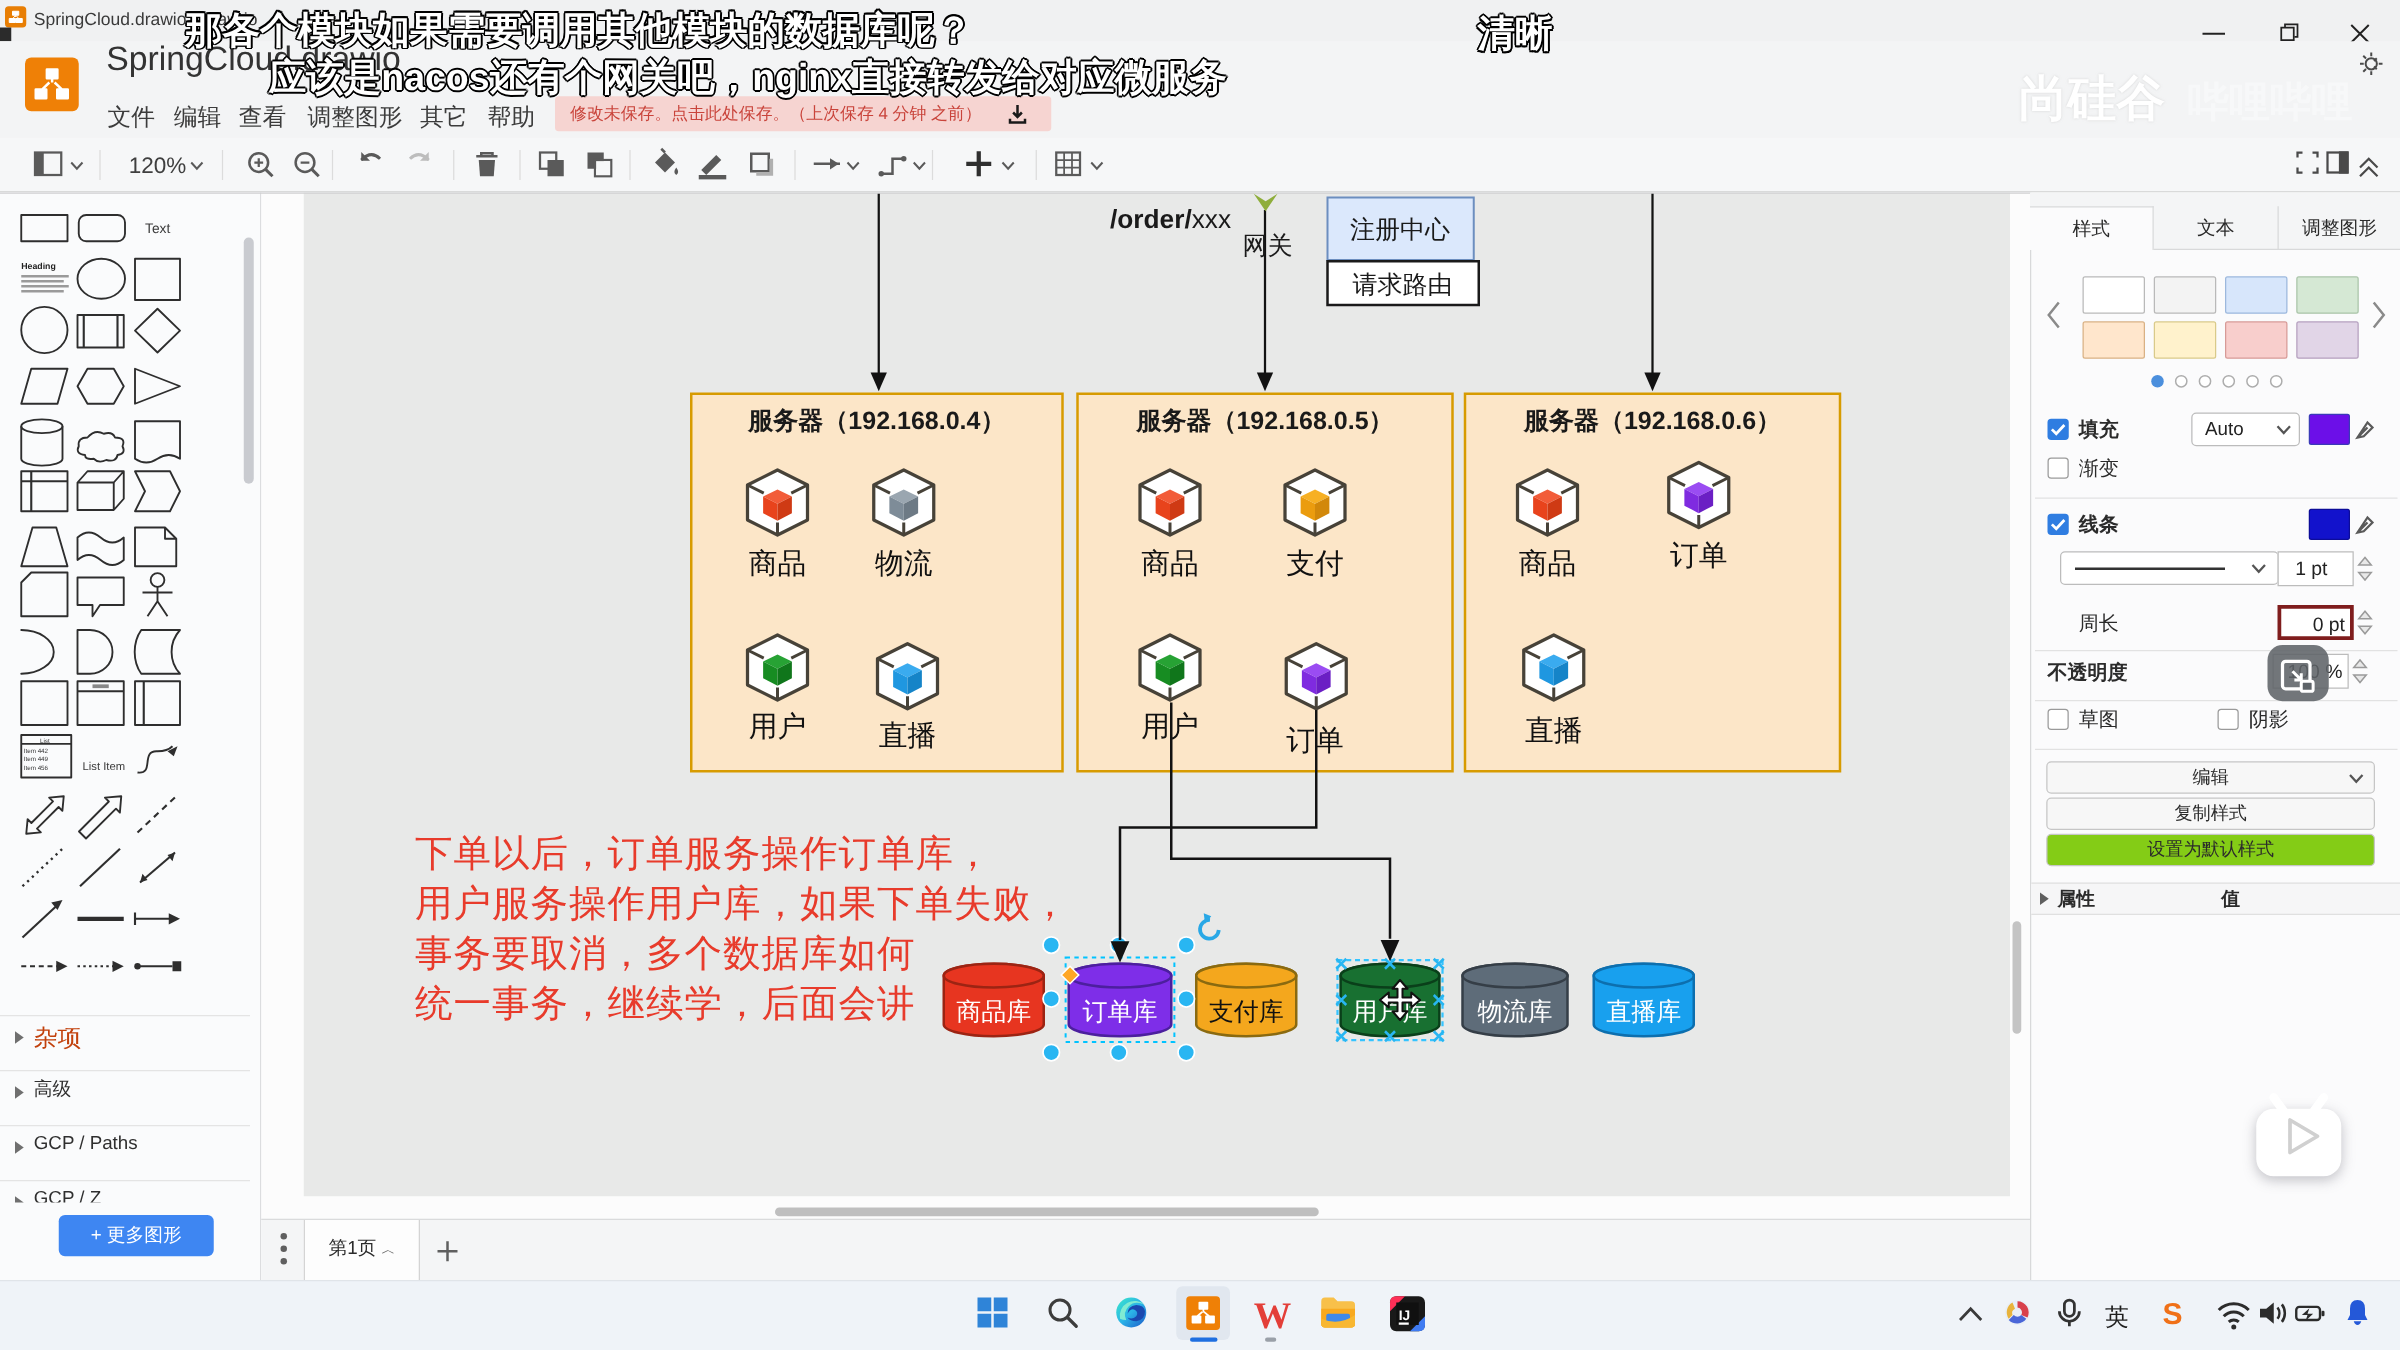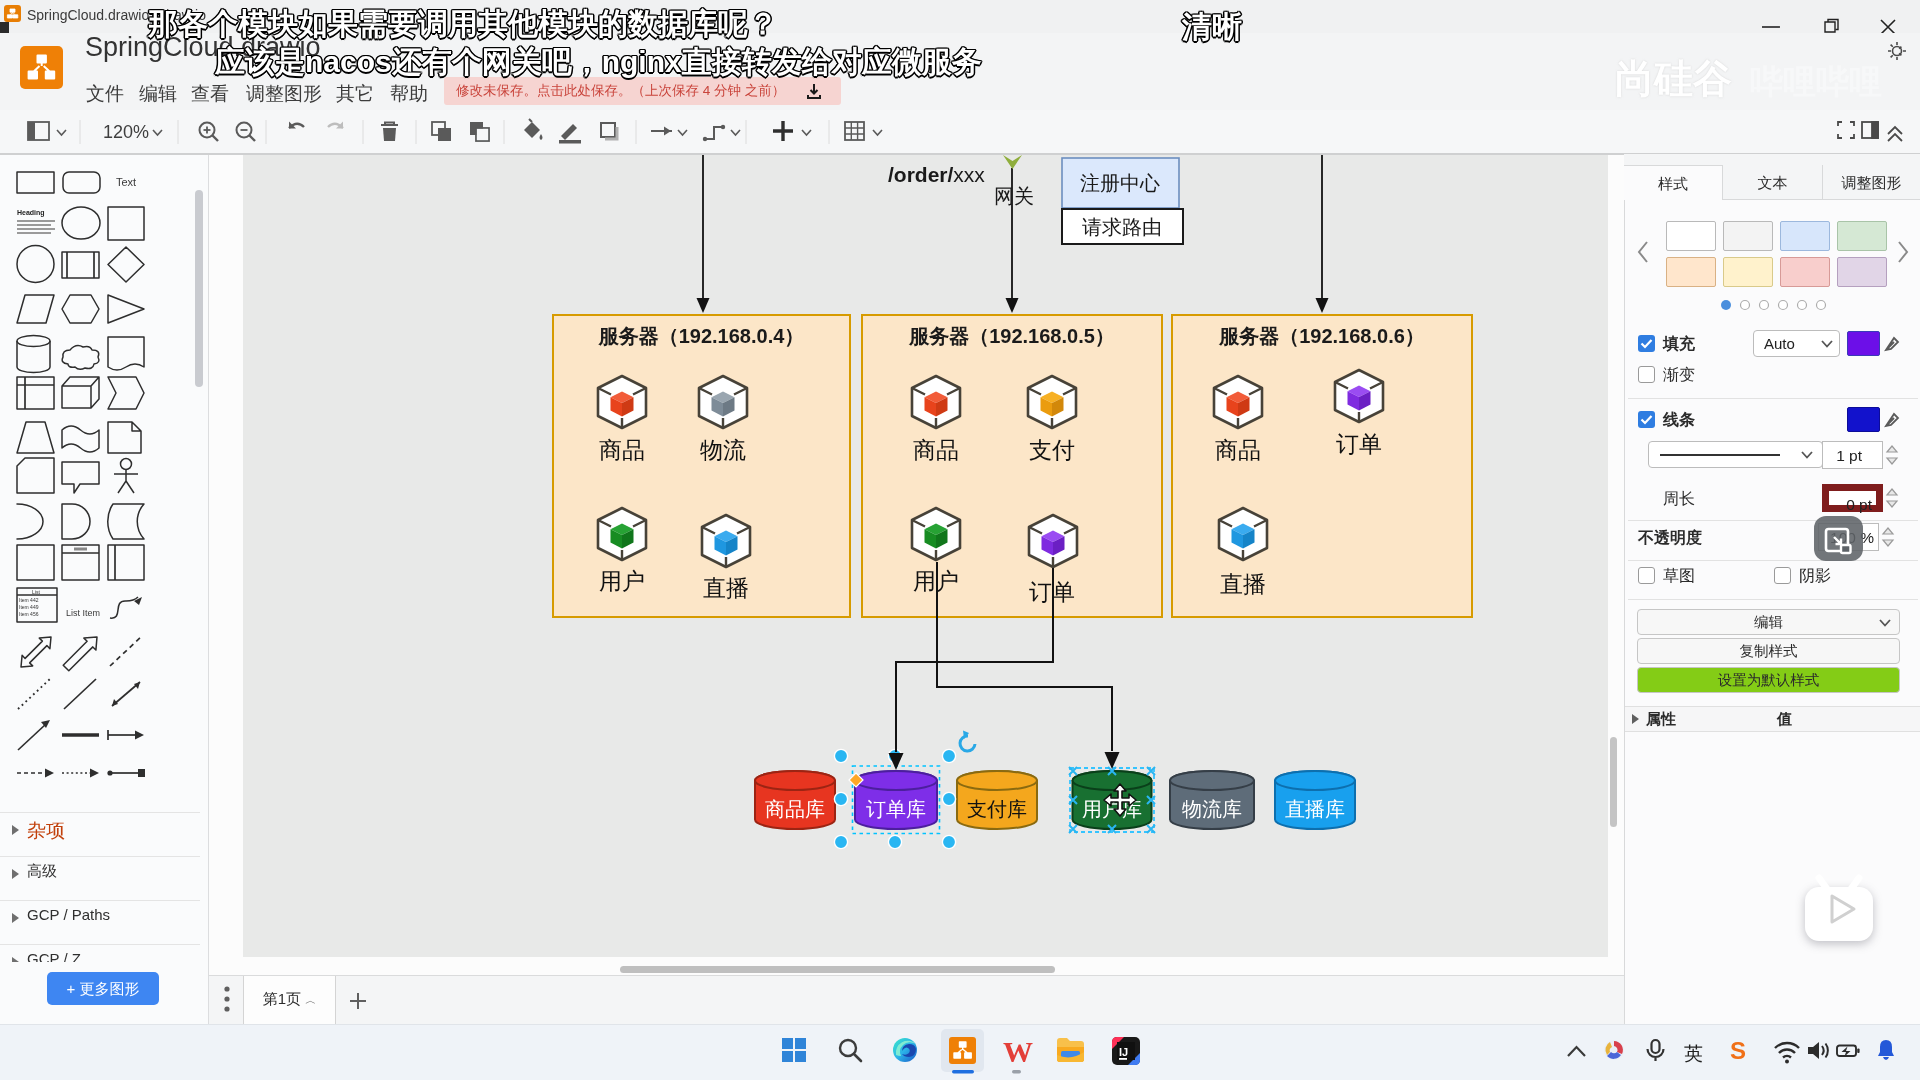--- a/index.html
+++ b/index.html
@@ -200,21 +200,21 @@
     <svg class="abs" style="left:10px;top:912px" width="10" height="12">
       <path d="M2 1 l7 5 -7 5z" fill="#6f6f6f"></path>
     </svg>
     <div class="abs" style="left:27px;top:906px;font-size:15px;color:#2f2f2f">GCP / Paths</div>
     <div class="abs" style="left:0;top:944px;width:200px;height:1px;background:#e4e4e4"></div>
     <svg class="abs" style="left:10px;top:956px" width="10" height="12">
       <path d="M2 1 l7 5 -7 5z" fill="#6f6f6f"></path>
     </svg>
     <div class="abs" style="left:27px;top:950px;font-size:15px;color:#2f2f2f">GCP / Z</div>
     <div class="abs" style="left:0;top:962px;width:208px;height:62px;background:#fafbfc"></div>
-    <div class="abs" style="left:47px;top:972px;width:112px;height:33px;background:#3e86f2;border-radius:5px;color:#fff;font-size:15px;text-align:center;line-height:33px">+ 更多图形</div>
+    <div class="abs" style="left:47px;top:972px;width:124px;height:33px;background:#3e86f2;border-radius:5px;color:#fff;font-size:15px;text-align:center;line-height:33px">+ 更多图形</div>
 <div class="abs" style="left:209px;top:154px;width:1415px;height:870px;background:#fcfcfc"></div>
 <div class="abs" style="left:243px;top:154px;width:1365px;height:803px;background:#e8e9e8"></div>
 <div class="abs" style="left:0;top:154px;width:1920px;height:1px;background:#cfd0d1"></div>
 <div class="abs" style="left:620px;top:966px;width:435px;height:7px;background:#bfbfbf;border-radius:4px"></div>
 <div class="abs" style="left:1610px;top:737px;width:7px;height:90px;background:#c4c4c4;border-radius:4px"></div>
 <svg class="abs" style="left:0;top:0" width="1920" height="1024">
       <line x1="703" y1="155" x2="703" y2="299" stroke="#121212" stroke-width="1.8"></line>
       <path d="M696.5 298 L709.5 298 L703 313 Z" fill="#121212"></path>
       <line x1="1012" y1="168" x2="1012" y2="299" stroke="#121212" stroke-width="1.8"></line>
       <path d="M1005.5 298 L1018.5 298 L1012 313 Z" fill="#121212"></path>
@@ -361,20 +361,21 @@
       <path d="M1147 796 l8 8 M1155 796 l-8 8" stroke="#29b6f2" stroke-width="2"></path>
       <path d="M1147 825 l8 8 M1155 825 l-8 8" stroke="#29b6f2" stroke-width="2"></path>
       <g transform="translate(1120,800)">
         <path d="M0 -16 L6 -9 H2 V-2 H9 V-6 L16 0 L9 6 V2 H2 V9 H6 L0 16 L-6 9 H-2 V2 H-9 V6 L-16 0 L-9 -6 V-2 H-2 V-9 H-6 Z" fill="#fff" stroke="#111" stroke-width="1.6" stroke-linejoin="round"></path>
       </g>
       <path d="M937 562 V687 H1112 V751" fill="none" stroke="#121212" stroke-width="2"></path>
       <path d="M1104.5 752 L1119.5 752 L1112 769 Z" fill="#121212"></path>
       <path d="M1053 568 V662 H896 V752" fill="none" stroke="#121212" stroke-width="2"></path>
       <path d="M888.5 753 L903.5 753 L896 770 Z" fill="#121212"></path>
     </svg>
+<div class="abs" style="left:332px;top:664px;font-size:30px;line-height:40px;letter-spacing:0.8px;color:#e83b2b;white-space:nowrap;z-index:5">下单以后，订单服务操作订单库，<br>用户服务操作用户库，如果下单失败，<br>事务要取消，多个数据库如何<br>统一事务，继续学，后面会讲</div>
 
 <div class="abs" style="left:1624px;top:154px;width:296px;height:870px;background:#fbfbfc;border-left:1px solid #d8d9da"></div>
 <div class="abs" style="left:1624px;top:154px;width:296px;height:46px;background:#f4f5f6;border-bottom:1px solid #d8d9da"></div>
 <div class="abs" style="left:1624px;top:165px;width:99px;height:35px;background:#fbfbfc;border-right:1px solid #d8d9da;font-size:15px;color:#2b2b2b;text-align:center;line-height:35px;border-top:1px solid #d8d9da">样式</div>
 <div class="abs" style="left:1723px;top:165px;width:99px;height:35px;font-size:15px;color:#2b2b2b;text-align:center;line-height:35px">文本</div>
 <div class="abs" style="left:1822px;top:165px;width:98px;height:35px;font-size:15px;color:#2b2b2b;text-align:center;line-height:35px;border-left:1px solid #d8d9da">调整图形</div>
 <div class="abs" style="left:1666px;top:221px;width:50px;height:30px;background:#ffffff;border:1px solid #b9b9b9;border-radius:2px"></div>
     <div class="abs" style="left:1723px;top:221px;width:50px;height:30px;background:#f3f3f3;border:1px solid #b9b9b9;border-radius:2px"></div>
     <div class="abs" style="left:1780px;top:221px;width:50px;height:30px;background:#d7e6fb;border:1px solid #9cb8dd;border-radius:2px"></div>
     <div class="abs" style="left:1837px;top:221px;width:50px;height:30px;background:#d5e8d4;border:1px solid #a9c4a8;border-radius:2px"></div>
@@ -425,21 +426,21 @@
     <div class="abs" style="left:1660px;top:454px;width:120px;height:1.6px;background:#333"></div>
     <svg class="abs" style="left:1800px;top:450px" width="14" height="10">
       <path d="M2 2 l5 5.5 5-5.5" fill="none" stroke="#555" stroke-width="1.8"></path>
     </svg>
     <div class="abs" style="left:1822px;top:441px;width:61px;height:28px;background:#fff;border:1px solid #bcbcbc;font-size:15.5px;color:#222;line-height:27px;text-align:right;padding-right:20px">1 pt</div>
     <svg class="abs" style="left:1884px;top:442px" width="16" height="28">
       <path d="M3 10 l5-6 5 6z" fill="#e8e8e8" stroke="#9a9a9a" stroke-width="1.2"></path>
       <path d="M3 16 l5 6 5-6z" fill="#e8e8e8" stroke="#9a9a9a" stroke-width="1.2"></path>
     </svg>
     <div class="abs" style="left:1663px;top:489px;font-size:16px;color:#2b2b2b">周长</div>
-    <div class="abs" style="left:1822px;top:484px;width:61px;height:28px;background:#fff;border:7px solid #7f1d1d;font-size:15.5px;color:#222;line-height:27px;text-align:right;padding-right:4px">0 pt</div>
+    <div class="abs" style="left:1822px;top:484px;width:61px;height:28px;background:#fff;border:3px solid #7f1d1d;font-size:15.5px;color:#222;line-height:27px;text-align:right;padding-right:4px">0 pt</div>
     <svg class="abs" style="left:1884px;top:485px" width="16" height="28">
       <path d="M3 10 l5-6 5 6z" fill="#e8e8e8" stroke="#9a9a9a" stroke-width="1.2"></path>
       <path d="M3 16 l5 6 5-6z" fill="#e8e8e8" stroke="#9a9a9a" stroke-width="1.2"></path>
     </svg>
     <div class="abs" style="left:1628px;top:520px;width:290px;height:1px;background:#e2e2e2"></div>
     <div class="abs" style="left:1638px;top:528px;font-size:16px;font-weight:bold;color:#2b2b2b">不透明度</div>
     <div class="abs" style="left:1818px;top:523px;width:61px;height:28px;background:#fff;border:1px solid #bcbcbc;font-size:15.5px;color:#222;line-height:27px;text-align:right;padding-right:4px">100 %</div>
     <svg class="abs" style="left:1880px;top:524px" width="16" height="28">
       <path d="M3 10 l5-6 5 6z" fill="#e8e8e8" stroke="#9a9a9a" stroke-width="1.2"></path>
       <path d="M3 16 l5 6 5-6z" fill="#e8e8e8" stroke="#9a9a9a" stroke-width="1.2"></path>

